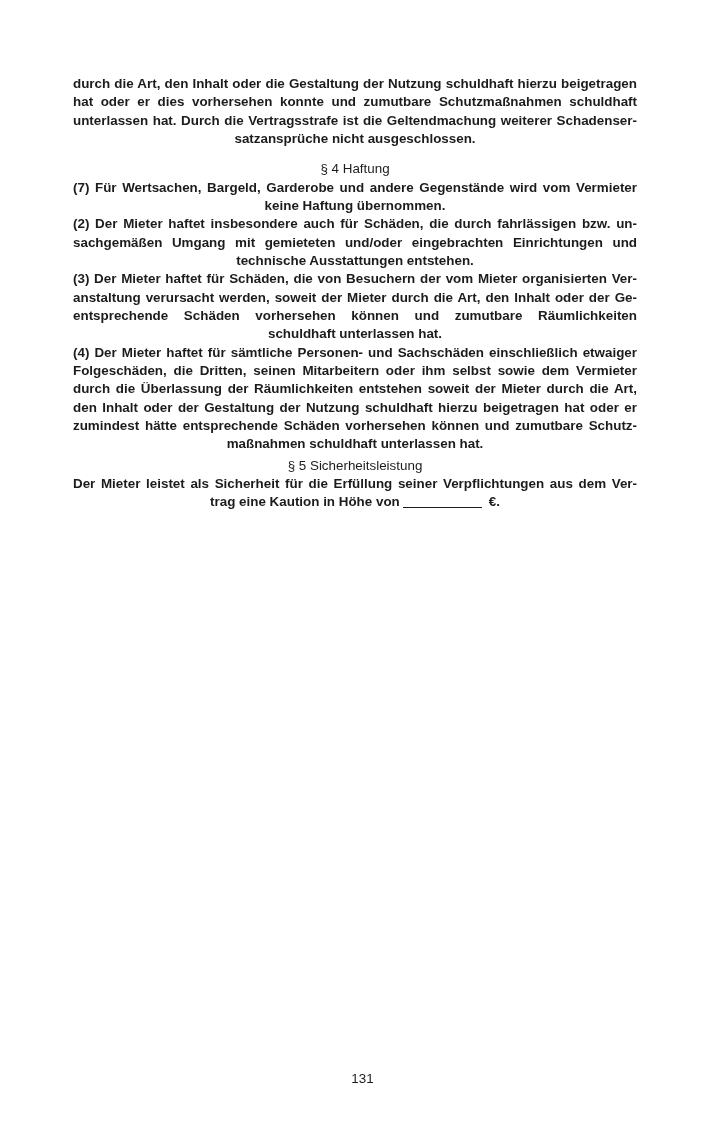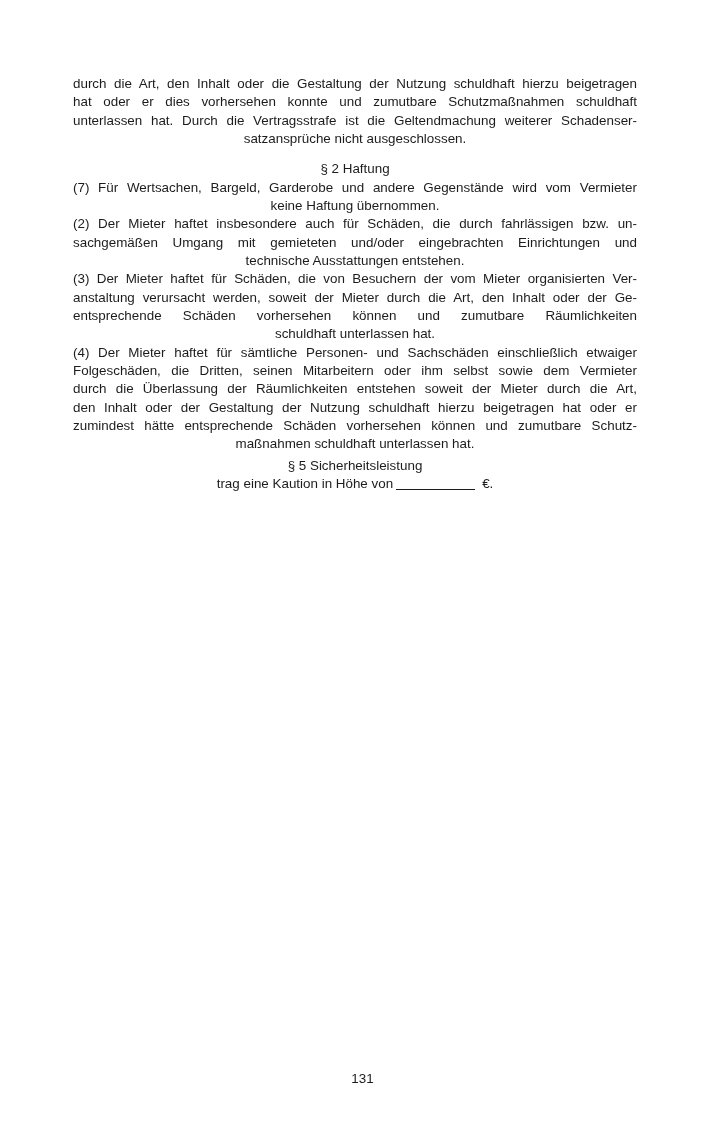--- a/index.html
+++ b/index.html
@@ -17,21 +17,21 @@
     overflow: hidden;
   }
   .textblock {
     position: absolute;
     left: 73px;
     top: 75px;
     width: 564px;
     font-size: 13.4px;
     line-height: 18.33px;
   }
-  .paragraph { margin: 0; padding: 0; }
+  .paragraph { margin: 0; padding: 0; font-weight: bold; }
   .jline {
     text-align: justify;
     text-align-last: justify;
     white-space: nowrap;
   }
   .lline {
     text-align: center;
     white-space: nowrap;
   }
   .heading {
@@ -66,21 +66,21 @@
 
   <div class="textblock">
 
     <div class="paragraph">
       <div class="jline">durch die Art, den Inhalt oder die Gestaltung der Nutzung schuldhaft hierzu beigetragen</div>
       <div class="jline">hat oder er dies vorhersehen konnte und zumutbare Schutzmaßnahmen schuldhaft</div>
       <div class="jline">unterlassen hat. Durch die Vertragsstrafe ist die Geltendmachung weiterer Schadenser-</div>
       <div class="lline">satzansprüche nicht ausgeschlossen.</div>
     </div>
 
-    <div class="heading h4gap">§ 2 Haftung</div>
+    <div class="heading h4gap">§ 4 Haftung</div>
 
     <div class="paragraph">
       <div class="jline">(7) Für Wertsachen, Bargeld, Garderobe und andere Gegenstände wird vom Vermieter</div>
       <div class="lline">keine Haftung übernommen.</div>
     </div>
 
     <div class="paragraph">
       <div class="jline">(2) Der Mieter haftet insbesondere auch für Schäden, die durch fahrlässigen bzw. un-</div>
       <div class="jline">sachgemäßen Umgang mit gemieteten und/oder eingebrachten Einrichtungen und</div>
       <div class="lline">technische Ausstattungen entstehen.</div>
@@ -98,20 +98,21 @@
       <div class="jline">Folgeschäden, die Dritten, seinen Mitarbeitern oder ihm selbst sowie dem Vermieter</div>
       <div class="jline">durch die Überlassung der Räumlichkeiten entstehen soweit der Mieter durch die Art,</div>
       <div class="jline">den Inhalt oder der Gestaltung der Nutzung schuldhaft hierzu beigetragen hat oder er</div>
       <div class="jline">zumindest hätte entsprechende Schäden vorhersehen können und zumutbare Schutz-</div>
       <div class="lline">maßnahmen schuldhaft unterlassen hat.</div>
     </div>
 
     <div class="heading h5gap">§ 5 Sicherheitsleistung</div>
 
     <div class="paragraph">
+      <div class="jline">Der Mieter leistet als Sicherheit für die Erfüllung seiner Verpflichtungen aus dem Ver-</div>
       <div class="lline">
         <span>trag eine Kaution in Höhe von</span><span class="blank"></span><span>€.</span>
       </div>
     </div>
 
   </div>
 
   <div class="pagenum">131</div>
 
 </div>

